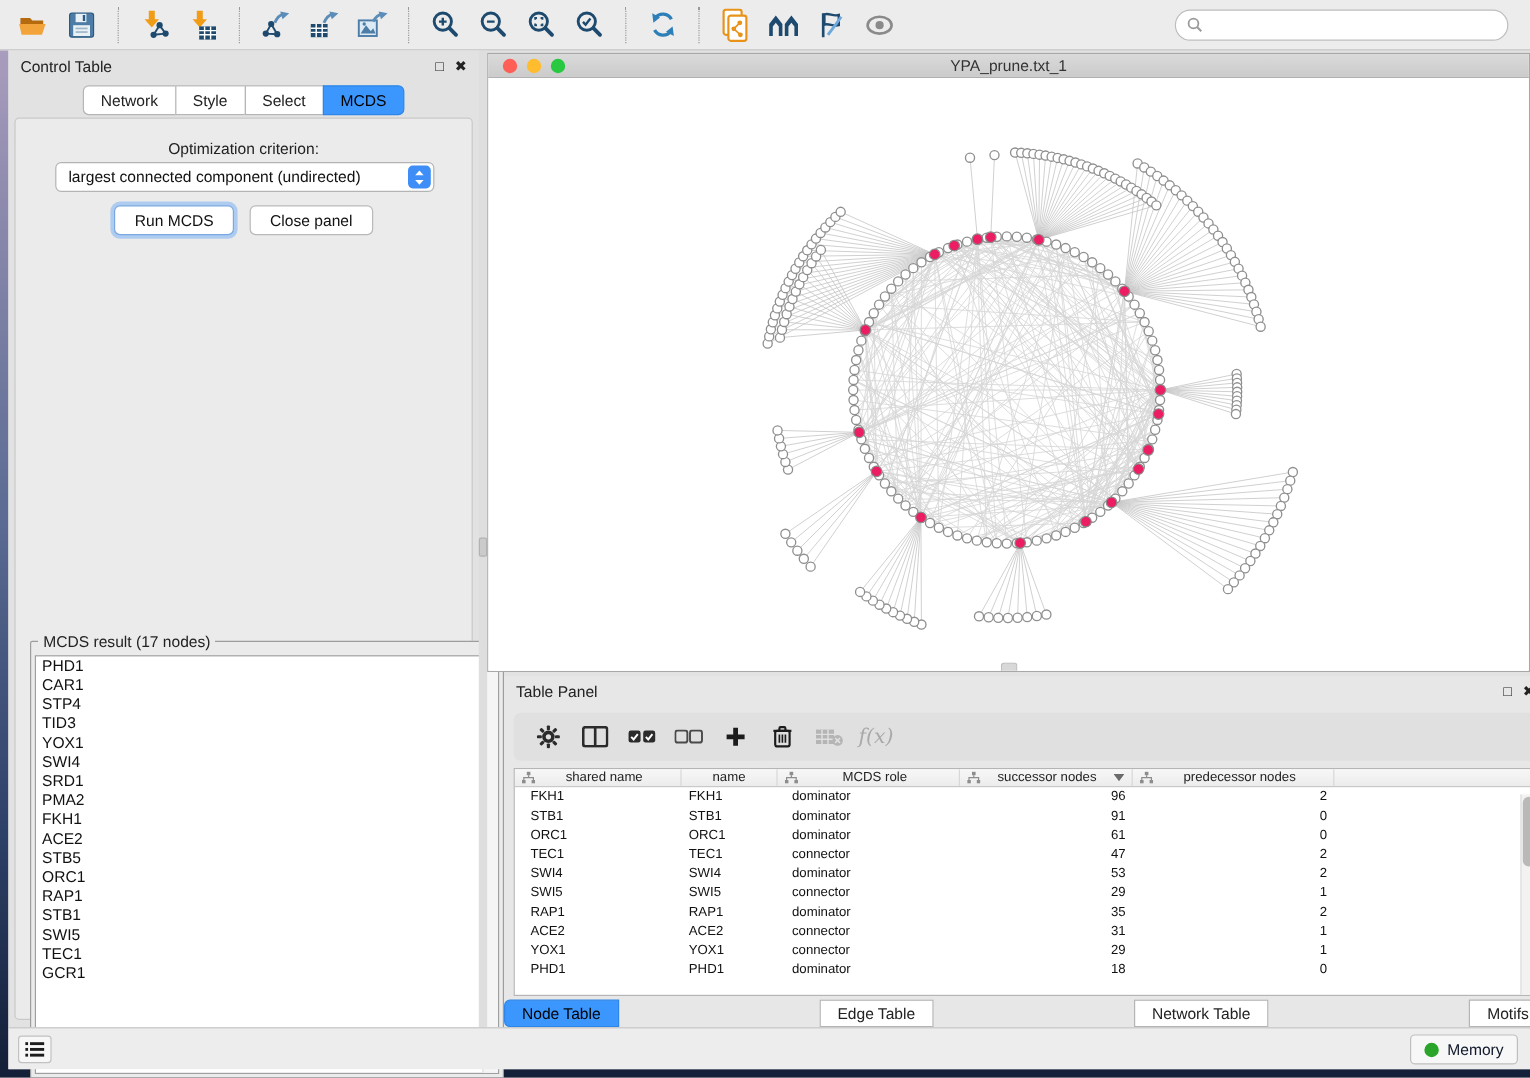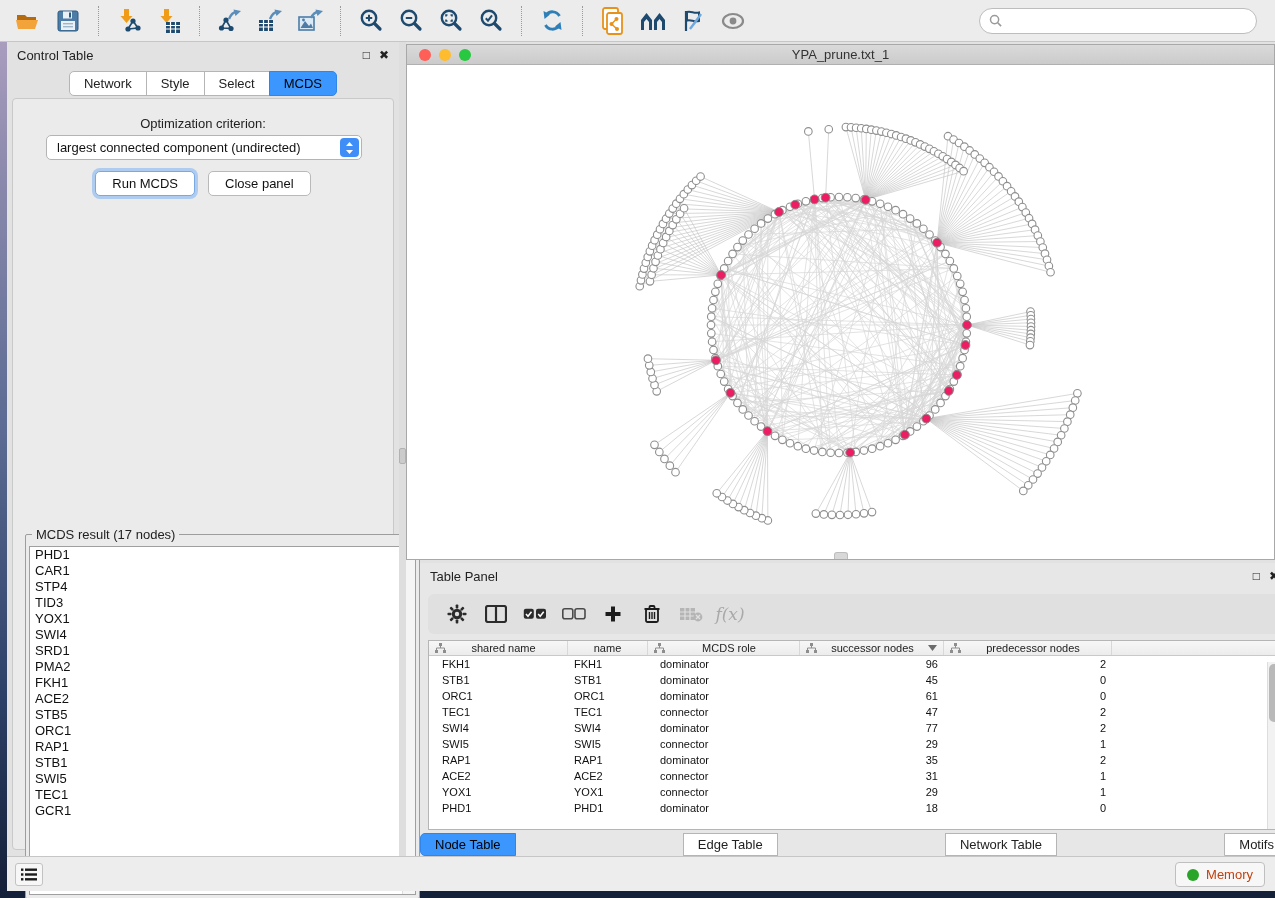--- a/index.html
+++ b/index.html
@@ -105,21 +105,21 @@
   .tp-tabs .seg-tab { font-size:13px; padding:3px 14px; }
 
   
   .statusbar { position:absolute; left:0; top:814px; width:1268px; height:35px;
     background:#ededed; border-top:1px solid #c6c6c6; }
   .list-btn { position:absolute; left:8px; top:6px; width:28px; height:23px;
     background:#f7f7f7; border:1px solid #c2c2c2; border-radius:3px;
     display:flex; align-items:center; justify-content:center; }
   .mem-btn { position:absolute; right:10px; top:5px; height:25px;
     background:#f7f7f7; border:1px solid #bfbfbf; border-radius:4px;
-    display:flex; align-items:center; padding:0 11px; gap:7px; font-size:13px; color:#c2410c; }
+    display:flex; align-items:center; padding:0 11px; gap:7px; font-size:13px; color:#0f172a; }
   .mem-dot { width:12px; height:12px; border-radius:50%; background:#2aa52a; }
 
   svg { display:block; }
 </style>
 </head>
 <body>
 
 <div class="toolbar">
   <div class="tbtn">
     <svg width="26" height="24" viewBox="0 0 26 24">
@@ -1180,42 +1180,42 @@
             <div class="td c0">FKH1</div>
             <div class="td c1">FKH1</div>
             <div class="td c2">dominator</div>
             <div class="td c3 num">96</div>
             <div class="td c4 num">2</div>
           </div>
           <div class="trow">
             <div class="td c0">STB1</div>
             <div class="td c1">STB1</div>
             <div class="td c2">dominator</div>
-            <div class="td c3 num">45</div>
+            <div class="td c3 num">91</div>
             <div class="td c4 num">0</div>
           </div>
           <div class="trow">
             <div class="td c0">ORC1</div>
             <div class="td c1">ORC1</div>
             <div class="td c2">dominator</div>
             <div class="td c3 num">61</div>
             <div class="td c4 num">0</div>
           </div>
           <div class="trow">
             <div class="td c0">TEC1</div>
             <div class="td c1">TEC1</div>
             <div class="td c2">connector</div>
             <div class="td c3 num">47</div>
             <div class="td c4 num">2</div>
           </div>
           <div class="trow">
             <div class="td c0">SWI4</div>
             <div class="td c1">SWI4</div>
             <div class="td c2">dominator</div>
-            <div class="td c3 num">77</div>
+            <div class="td c3 num">53</div>
             <div class="td c4 num">2</div>
           </div>
           <div class="trow">
             <div class="td c0">SWI5</div>
             <div class="td c1">SWI5</div>
             <div class="td c2">connector</div>
             <div class="td c3 num">29</div>
             <div class="td c4 num">1</div>
           </div>
           <div class="trow">

